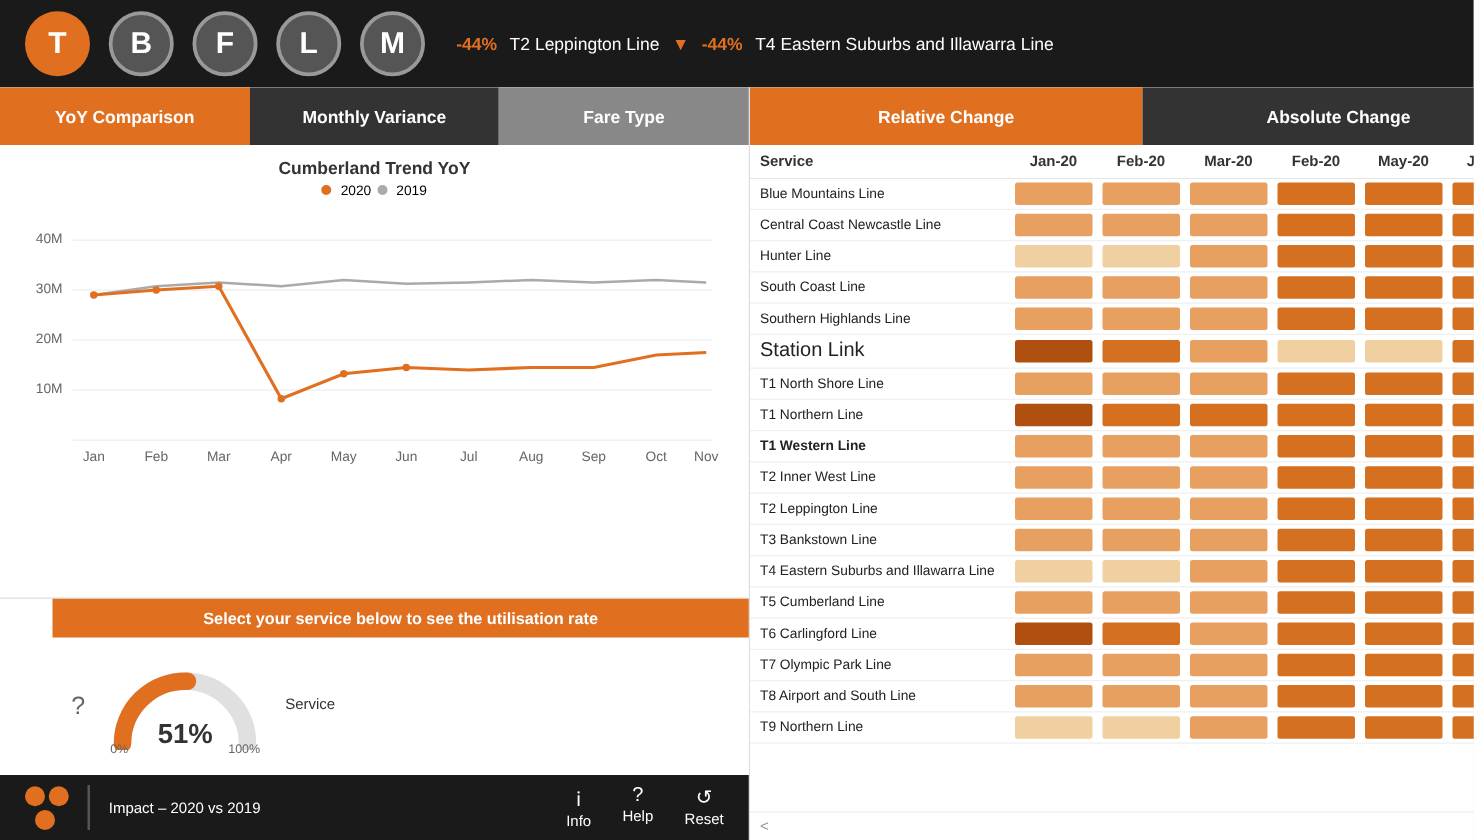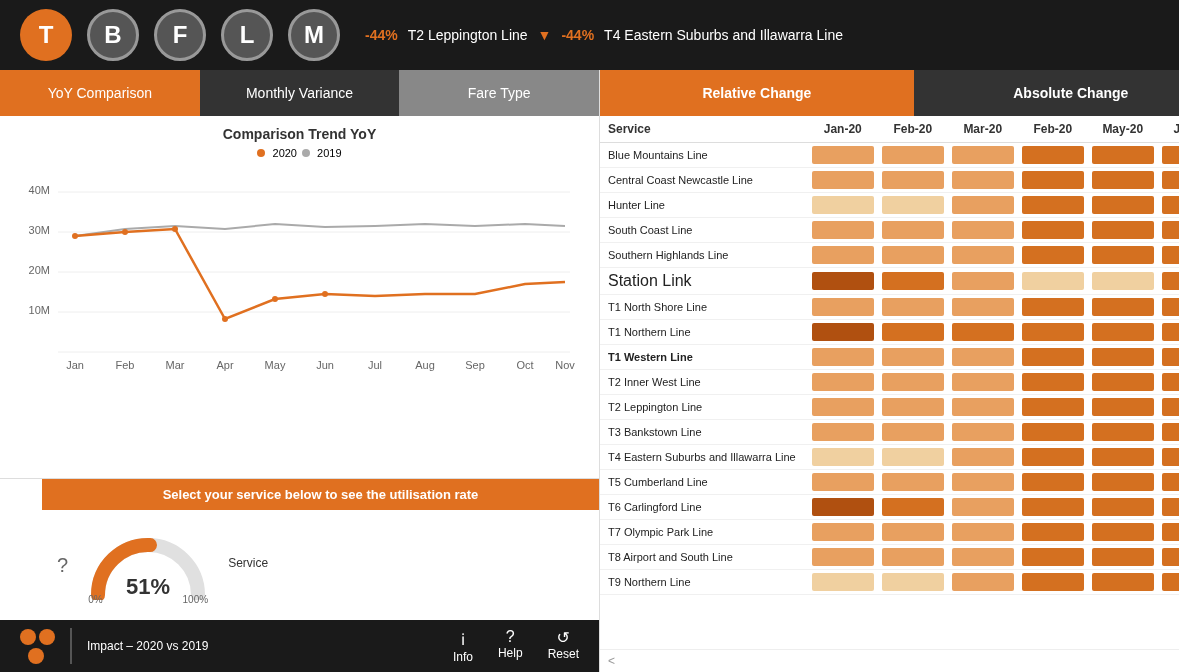--- a/index.html
+++ b/index.html
@@ -46,21 +46,21 @@
       border-right: 1px solid #ddd;
     }
 
     
     .tabs {
       display: flex;
       height: 46px;
     }
     .tab {
       display: flex; align-items: center; justify-content: center;
-      flex: 1; cursor: pointer; font-size: 14px; font-weight: normal;
+      flex: 1; cursor: pointer; font-size: 14px; font-weight: bold;
     }
     .tab-yoy { background: #e07020; color: white; }
     .tab-monthly { background: #333; color: white; }
     .tab-fare { background: #888; color: white; }
 
     
     .chart-area {
       flex: 1;
       padding: 10px 20px;
       position: relative;
@@ -263,21 +263,21 @@
       </div>
       <div class="tab tab-monthly">
         <span>Monthly Variance</span>
       </div>
       <div class="tab tab-fare">
         <span>Fare Type</span>
       </div>
     </div>
 
     <div class="chart-area">
-      <div class="chart-title">Comparison Trend YoY</div>
+      <div class="chart-title">Cumberland Trend YoY</div>
       <div class="chart-legend">
         <span>
           <span class="legend-dot legend-2020"></span>
           <span>2020</span>
         </span>
         <span>
           <span class="legend-dot legend-2019"></span>
           <span>2019</span>
         </span>
       </div>

